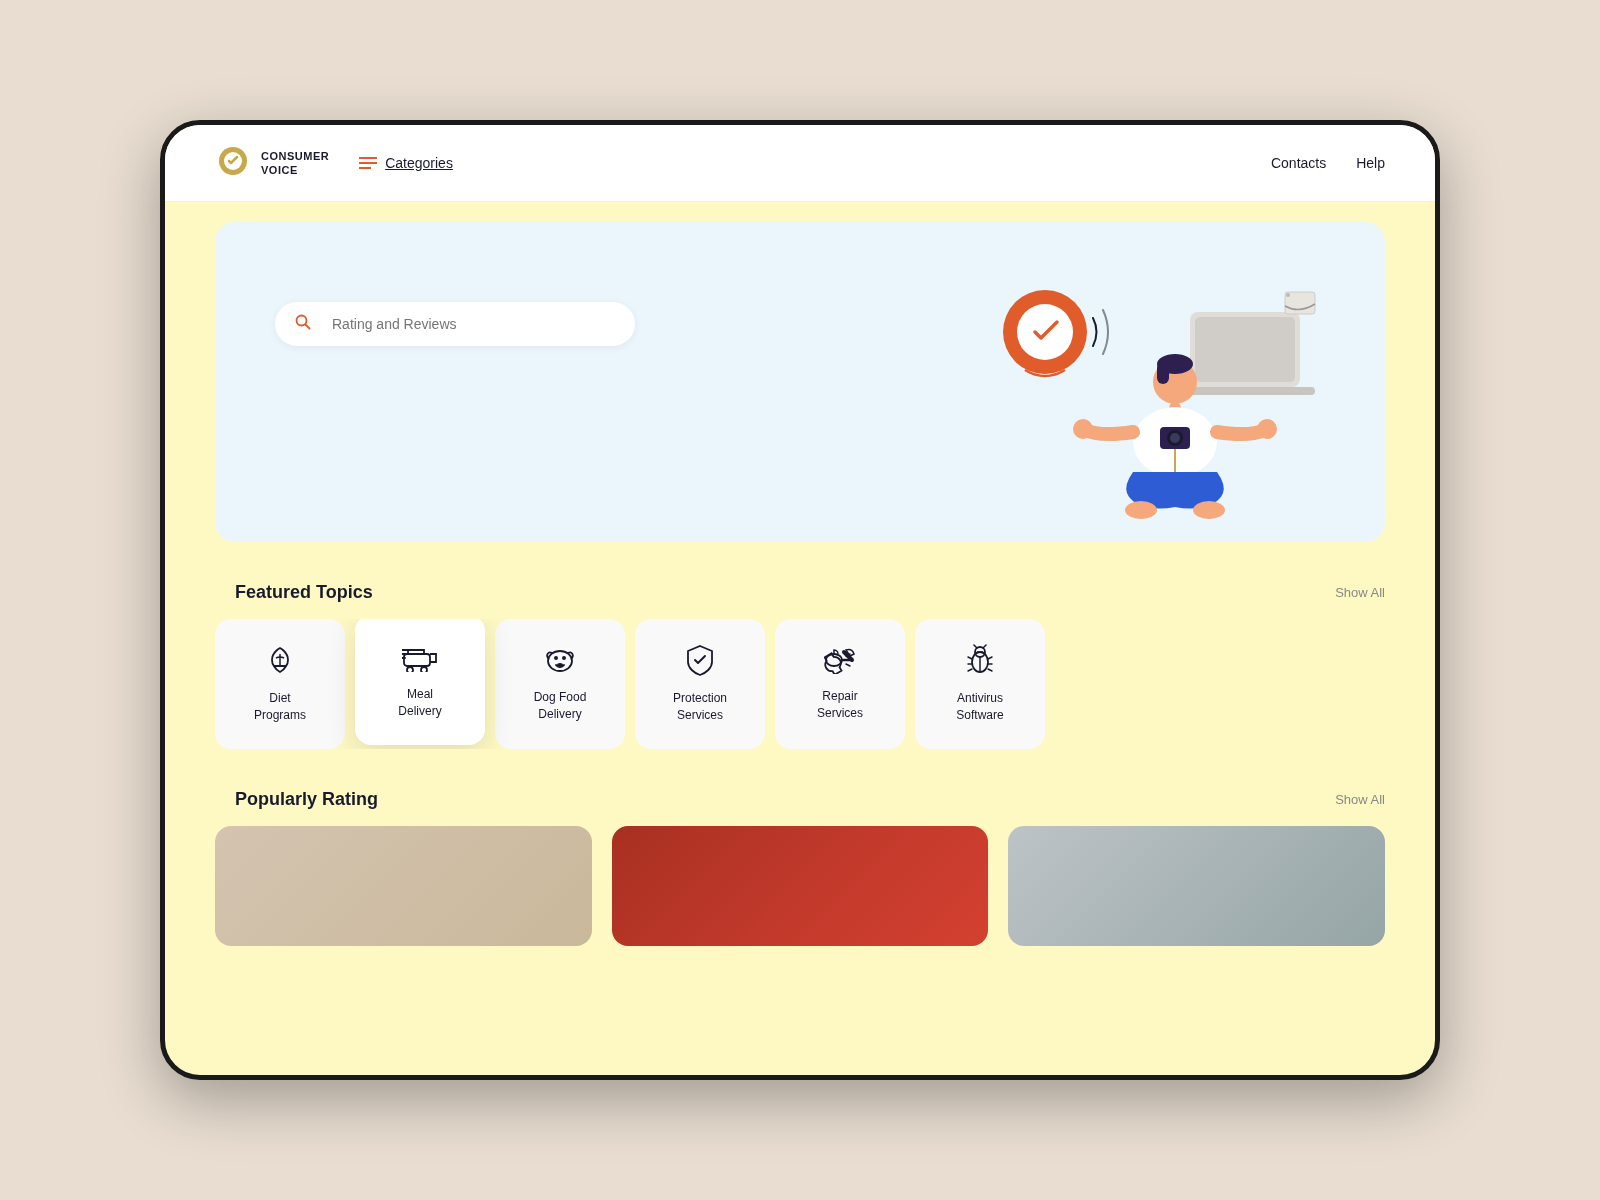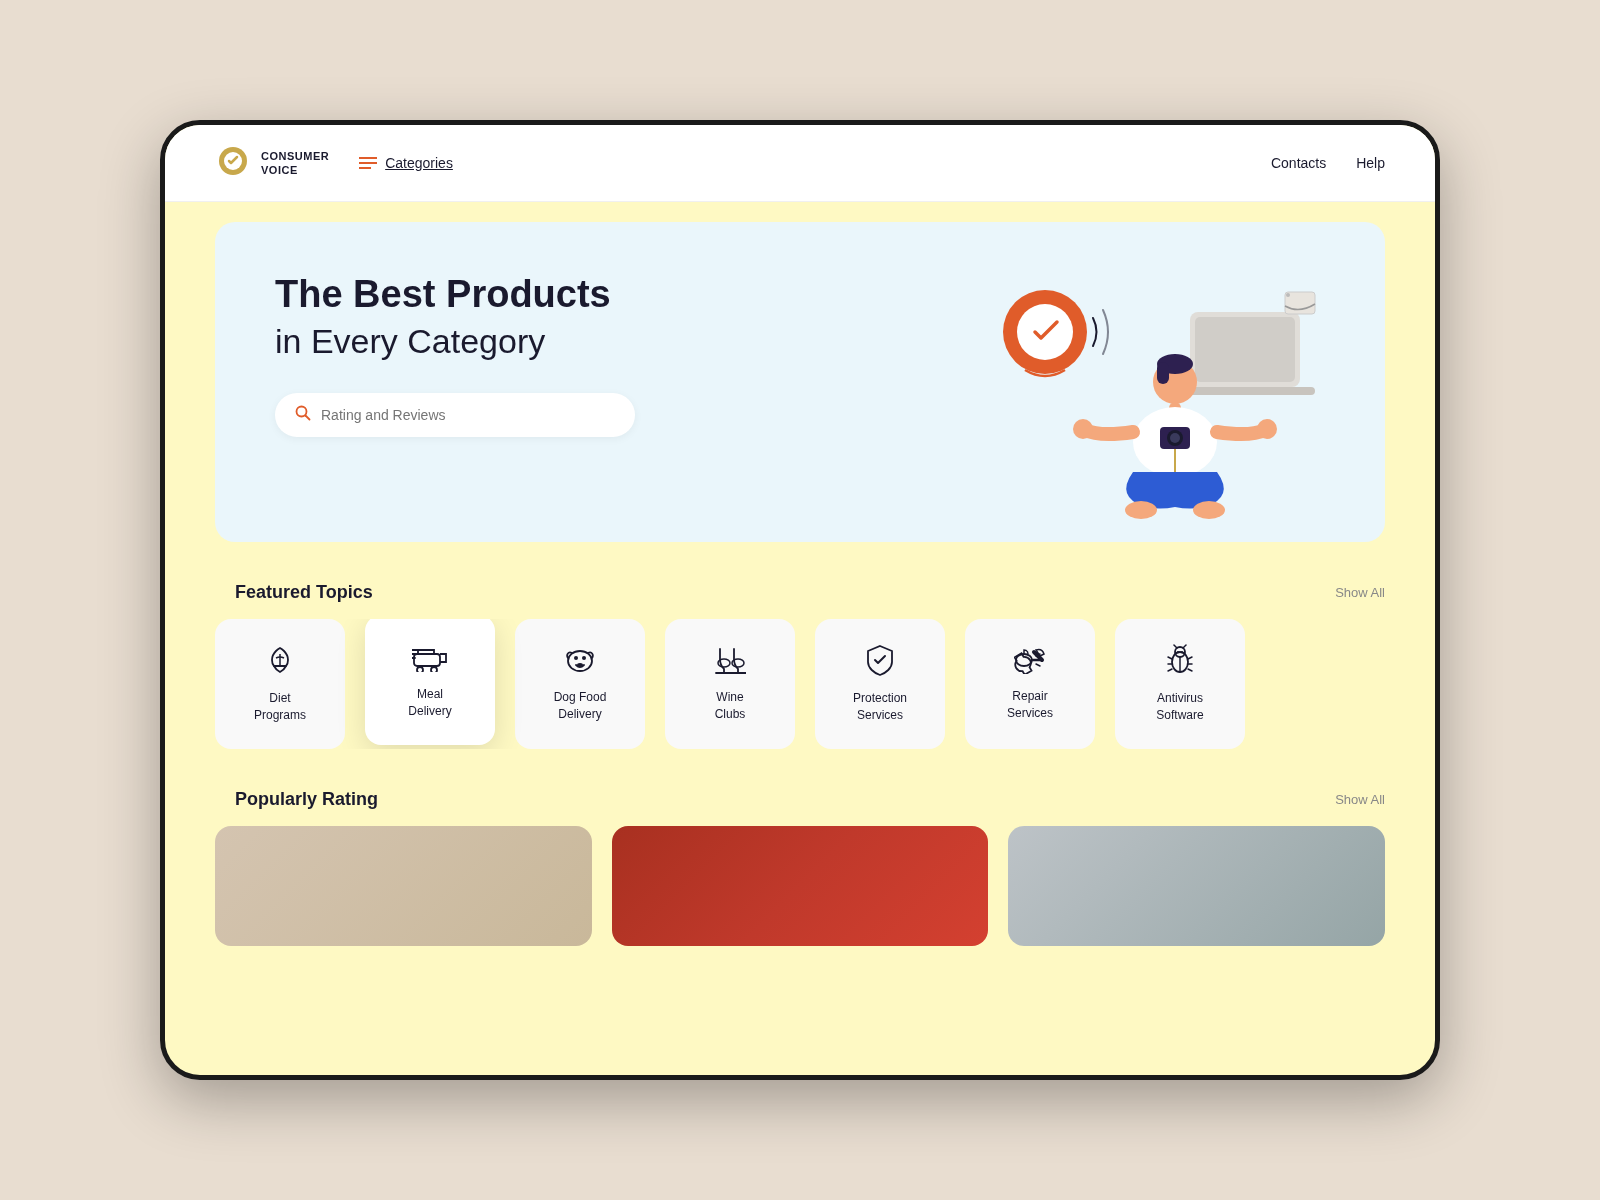--- a/index.html
+++ b/index.html
@@ -126,21 +126,21 @@
       font-size: 34px;
     }
 
     .search-bar {
       margin-top: 30px;
       display: flex;
       align-items: center;
       background: #fff;
       border-radius: 50px;
       padding: 12px 20px;
-      gap: 10px;
+      gap: 21px;
       width: 360px;
       box-shadow: 0 2px 8px rgba(0,0,0,0.05);
     }
 
     .search-icon-wrapper {
       color: #e05c2a;
       font-size: 16px;
     }
 
     .search-input {
@@ -181,21 +181,21 @@
     }
 
     .show-all {
       font-size: 13px;
       color: #888;
       cursor: pointer;
     }
 
     .topics-grid {
       display: flex;
-      gap: 20px;
+      gap: 10px;
       overflow: hidden;
     }
 
     .topic-card {
       display: flex;
       flex-direction: column;
       align-items: center;
       justify-content: center;
       background: #f9f9f9;
       border-radius: 16px;
@@ -282,24 +282,20 @@
     </div>
 
     <div class="nav-right">
       <a class="nav-link">Contacts</a>
       <a class="nav-link">Help</a>
     </div>
   </nav>
 
   <section class="hero-section">
     <div class="hero-content">
-      <h1 class="hero-title">
-        <span>The Best Products</span><br>
-        <span class="normal">in Every Category</span>
-      </h1>
 
       <div class="search-bar">
         <div class="search-icon-wrapper">
           <svg width="16" height="16" viewBox="0 0 16 16" fill="none">
             <circle cx="6.5" cy="6.5" r="5" stroke="#e05c2a" stroke-width="1.8"></circle>
             <line x1="10.5" y1="10.5" x2="14.5" y2="14.5" stroke="#e05c2a" stroke-width="1.8" stroke-linecap="round"></line>
           </svg>
         </div>
         <input class="search-input" type="text" placeholder="Rating and Reviews" style="">
       </div>
@@ -402,33 +398,20 @@
             <ellipse cx="16" cy="16" rx="12" ry="10" stroke="#1a1a2e" stroke-width="1.8" fill="none"></ellipse>
             <circle cx="12" cy="13" r="2" fill="#1a1a2e"></circle>
             <circle cx="20" cy="13" r="2" fill="#1a1a2e"></circle>
             <path d="M12 20 Q16 24 20 20" stroke="#1a1a2e" stroke-width="1.8" fill="none" stroke-linecap="round"></path>
             <ellipse cx="16" cy="20" rx="3" ry="2" fill="#1a1a2e"></ellipse>
           </svg>
         </div>
         <span class="topic-label">Dog Food<br>Delivery</span>
       </div>
 
-      <div class="topic-card">
-        <div class="topic-icon">
-          <svg width="32" height="30" viewBox="0 0 32 30" fill="none">
-            <path d="M6 4 L6 14 C6 20 10 24 10 24 L10 28" stroke="#1a1a2e" stroke-width="1.8" stroke-linecap="round" fill="none"></path>
-            <path d="M2 28 L18 28" stroke="#1a1a2e" stroke-width="1.8" stroke-linecap="round"></path>
-            <ellipse cx="10" cy="18" rx="6" ry="4" stroke="#1a1a2e" stroke-width="1.5" fill="none"></ellipse>
-            <path d="M20 4 L20 14 C20 20 24 24 24 24 L24 28" stroke="#1a1a2e" stroke-width="1.8" stroke-linecap="round" fill="none"></path>
-            <path d="M16 28 L32 28" stroke="#1a1a2e" stroke-width="1.8" stroke-linecap="round"></path>
-            <ellipse cx="24" cy="18" rx="6" ry="4" stroke="#1a1a2e" stroke-width="1.5" fill="none"></ellipse>
-          </svg>
-        </div>
-        <span class="topic-label">Wine<br>Clubs</span>
-      </div>
 
       <div class="topic-card">
         <div class="topic-icon">
           <svg width="28" height="32" viewBox="0 0 28 32" fill="none">
             <path d="M14 2 L26 7 L26 18 C26 24 20 29 14 31 C8 29 2 24 2 18 L2 7 Z" stroke="#1a1a2e" stroke-width="1.8" fill="none"></path>
             <path d="M9 16 L12 19 L19 12" stroke="#1a1a2e" stroke-width="2" stroke-linecap="round" stroke-linejoin="round"></path>
           </svg>
         </div>
         <span class="topic-label">Protection<br>Services</span>
       </div>

